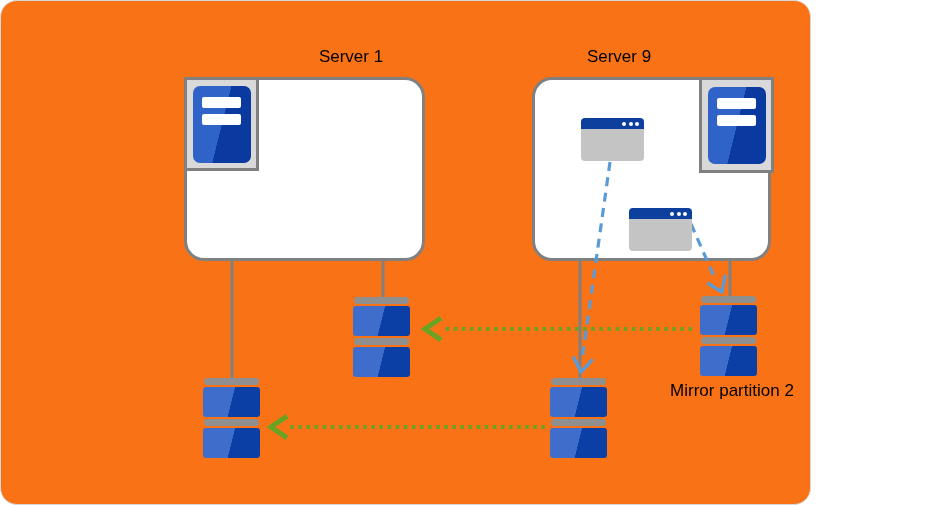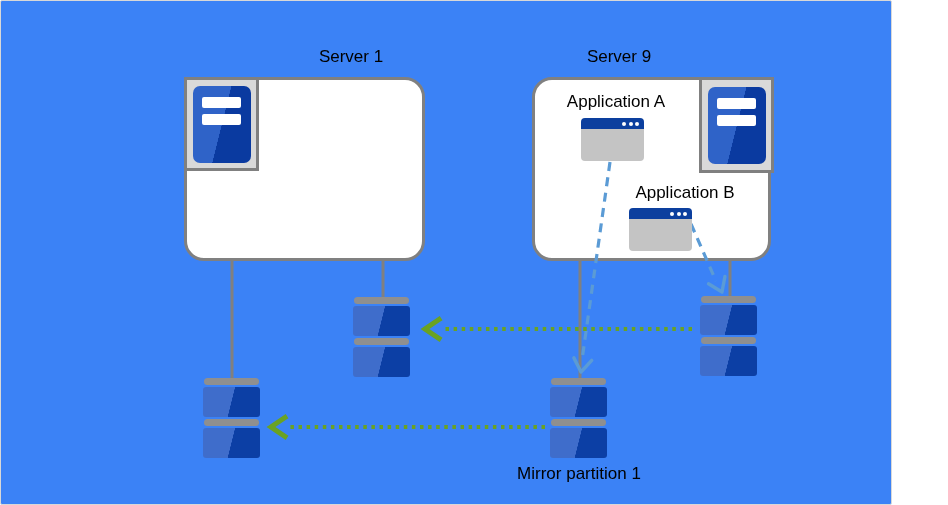--- a/index.html
+++ b/index.html
@@ -1,18 +1,18 @@
 <!DOCTYPE html>
 <html><head>
 <meta charset="utf-8">
 <style>
   html,body { margin:0; padding:0; background:#ffffff; }
   .canvas {
-    position:relative; width:892px; height:505px; box-sizing:border-box;
-    background:#3b82f6; border:1px solid #d8d8d8; border-radius:2px;
+    position:relative; width:811px; height:505px; box-sizing:border-box;
+    background:#f97316; border:1px solid #d8d8d8; border-radius:17px;
     font-family:"Liberation Sans", sans-serif; overflow:hidden;
   }
   .connectors { position:absolute; left:0; top:0; z-index:2; }
   .gray-line  { stroke:#808080; stroke-width:3; }
   .green-dotted { stroke:#6aa223; stroke-width:4; stroke-dasharray:3.5 4.6; stroke-linecap:butt; }
   .green-head { stroke:#6aa223; stroke-width:5; fill:none; stroke-linecap:square; stroke-linejoin:miter; }
   .blue-dashed { stroke:#5b9bd5; stroke-width:3.2; stroke-dasharray:9 6.5; stroke-linecap:butt; }
   .blue-head { stroke:#5b9bd5; stroke-width:3.4; fill:none; stroke-linecap:round; stroke-linejoin:round; }
 
   .server-box {
@@ -133,17 +133,15 @@
   </div>
   <div class="disk" style="left:699px; top:295px;">
     <div class="cap"></div>
     <div class="platter"></div>
     <div class="cap"></div>
     <div class="platter"></div>
   </div>
 
   <div class="label" style="left:270px; top:45px; width:160px;">Server 1</div>
   <div class="label" style="left:538px; top:45px; width:160px;">Server 9</div>
-  <div class="label" style="left:535px; top:90px; width:160px;">Application A</div>
-  <div class="label" style="left:604px; top:181px; width:160px;">Application B</div>
-  <div class="label" style="left:488px; top:462px; width:180px;">Mirror partition 1</div>
+  <div class="label" style="left:641px; top:379px; width:180px;">Mirror partition 2</div>
 
 </div>
 
 </body></html>

